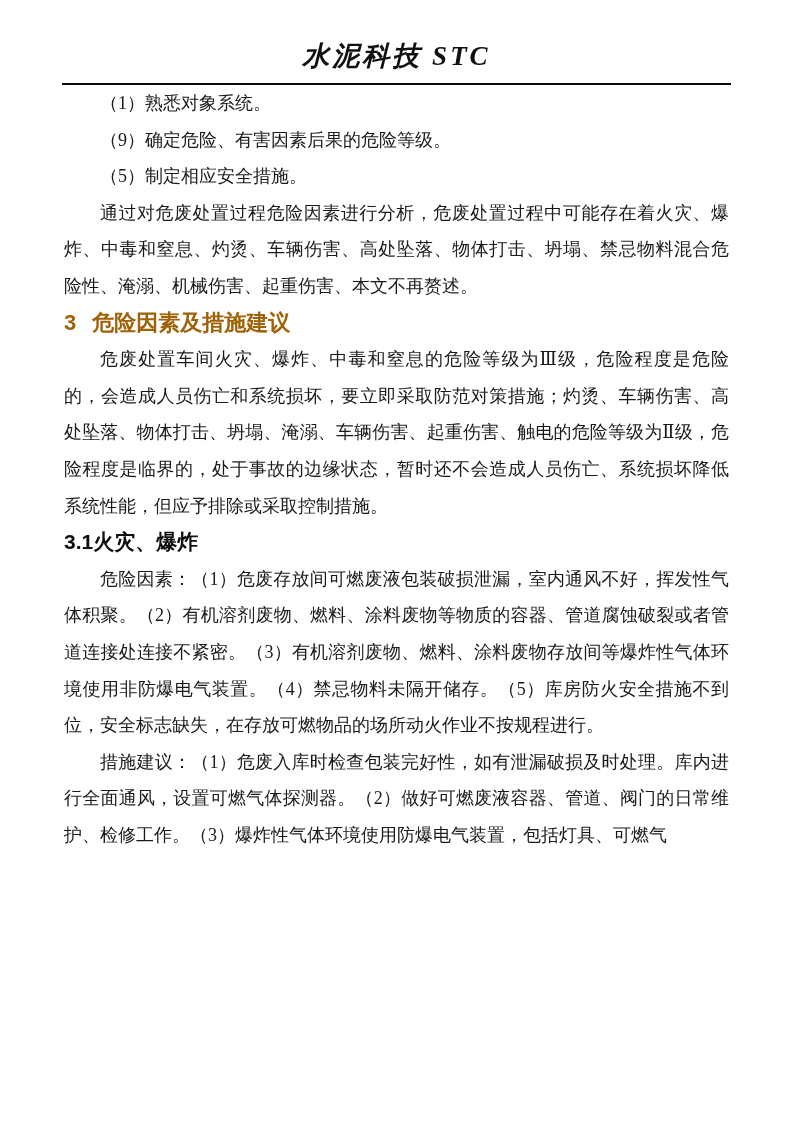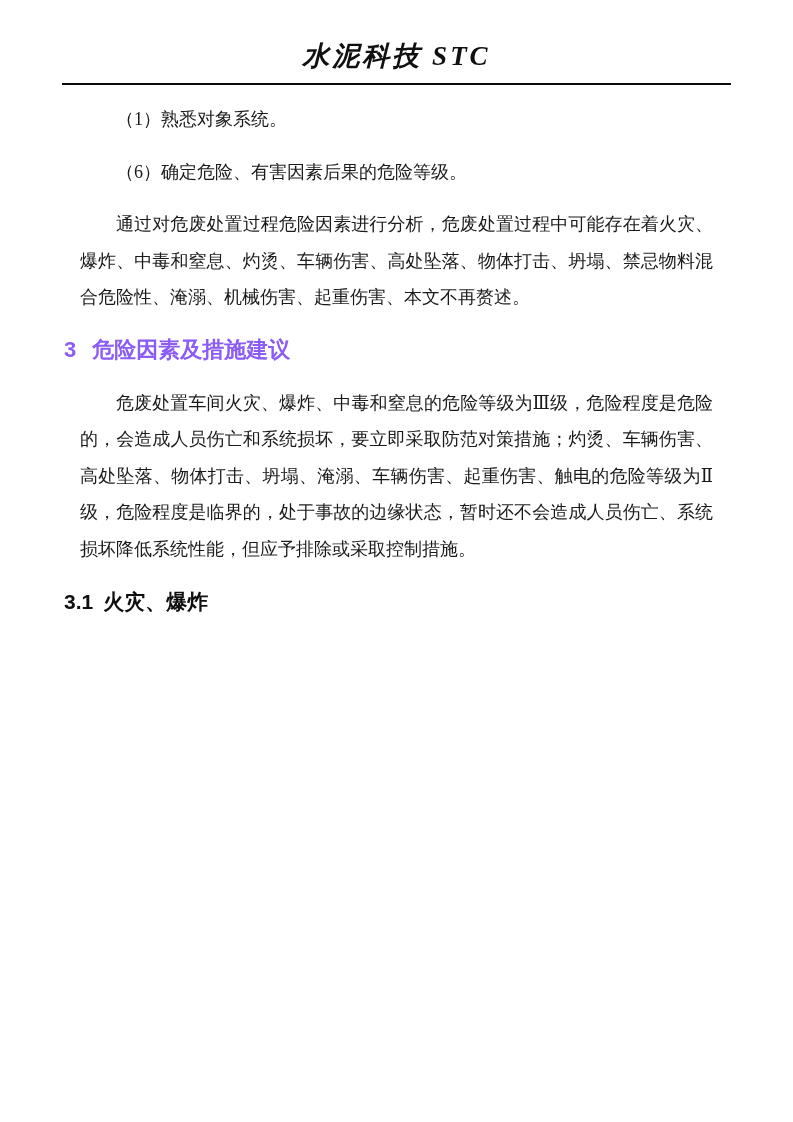--- a/index.html
+++ b/index.html
@@ -37,43 +37,43 @@
   .content {
     margin: 0 64px;
     height: 962px;
     overflow: hidden;
     font-size: 18px;
     line-height: 36.6px;
     text-align: justify;
     color: #1a1a1a;
   }
   .content p {
-    margin: 16px;
+    margin: 0;
     text-indent: 2em;
   }
   .sec-heading {
     margin: 0;
     font-family: "Liberation Sans", "DejaVu Sans", sans-serif;
     font-weight: 700;
     font-size: 22px;
     line-height: 36.6px;
     text-align: left;
-    color: #8b5cf6;
+    color: #a16207;
   }
   .sec-heading .hnum { margin-right: 16px; }
   .subsec-heading {
     margin: 0;
     font-family: "Liberation Sans", "DejaVu Sans", sans-serif;
     font-weight: 700;
     font-size: 21px;
     line-height: 36.6px;
     text-align: left;
     color: #0f0f0f;
   }
-  .subsec-heading .hnum { margin-right: 10px; }
+  .subsec-heading .hnum { }
   sup.ref {
     font-size: 11px;
     line-height: 0;
     vertical-align: super;
   }
   
   .footer-rule {
     position: absolute;
     left: 62px;
     right: 63px;
@@ -109,32 +109,35 @@
 <div class="page">
 
   <header>
     <div class="journal-title">水泥科技 STC</div>
     <div class="header-rule"></div>
   </header>
 
   <main class="content">
 
     <p>（1）熟悉对象系统。</p>
-    <p>（6）确定危险、有害因素后果的危险等级。</p>
+    <p>（9）确定危险、有害因素后果的危险等级。</p>
+    <p>（5）制定相应安全措施。</p>
 
     <p>通过对危废处置过程危险因素进行分析，危废处置过程中可能存在着火灾、爆炸、中毒和窒息、灼烫、车辆伤害、高处坠落、物体打击、坍塌、禁忌物料混合危险性、淹溺、机械伤害、起重伤害、本文不再赘述。</p>
 
     <h2 class="sec-heading"><span class="hnum">3</span><span>危险因素及措施建议</span></h2>
 
     <p>危废处置车间火灾、爆炸、中毒和窒息的危险等级为Ⅲ级，危险程度是危险的，会造成人员伤亡和系统损坏，要立即采取防范对策措施；灼烫、车辆伤害、高处坠落、物体打击、坍塌、淹溺、车辆伤害、起重伤害、触电的危险等级为Ⅱ级，危险程度是临界的，处于事故的边缘状态，暂时还不会造成人员伤亡、系统损坏降低系统性能，但应予排除或采取控制措施。</p>
 
 
     <h3 class="subsec-heading"><span class="hnum">3.1</span><span>火灾、爆炸</span></h3>
 
+    <p>危险因素：（1）危废存放间可燃废液包装破损泄漏，室内通风不好，挥发性气体积聚。（2）有机溶剂废物、燃料、涂料废物等物质的容器、管道腐蚀破裂或者管道连接处连接不紧密。（3）有机溶剂废物、燃料、涂料废物存放间等爆炸性气体环境使用非防爆电气装置。（4）禁忌物料未隔开储存。（5）库房防火安全措施不到位，安全标志缺失，在存放可燃物品的场所动火作业不按规程进行。</p>
 
+    <p>措施建议：（1）危废入库时检查包装完好性，如有泄漏破损及时处理。库内进行全面通风，设置可燃气体探测器。（2）做好可燃废液容器、管道、阀门的日常维护、检修工作。（3）爆炸性气体环境使用防爆电气装置，包括灯具、可燃气</p>
 
   </main>
 
   <footer>
     <div class="footer-rule"></div>
     <div class="footer-row">
       <span class="page-num">41</span>
       <span class="issue">2021.No.4</span>
     </div>
   </footer>

